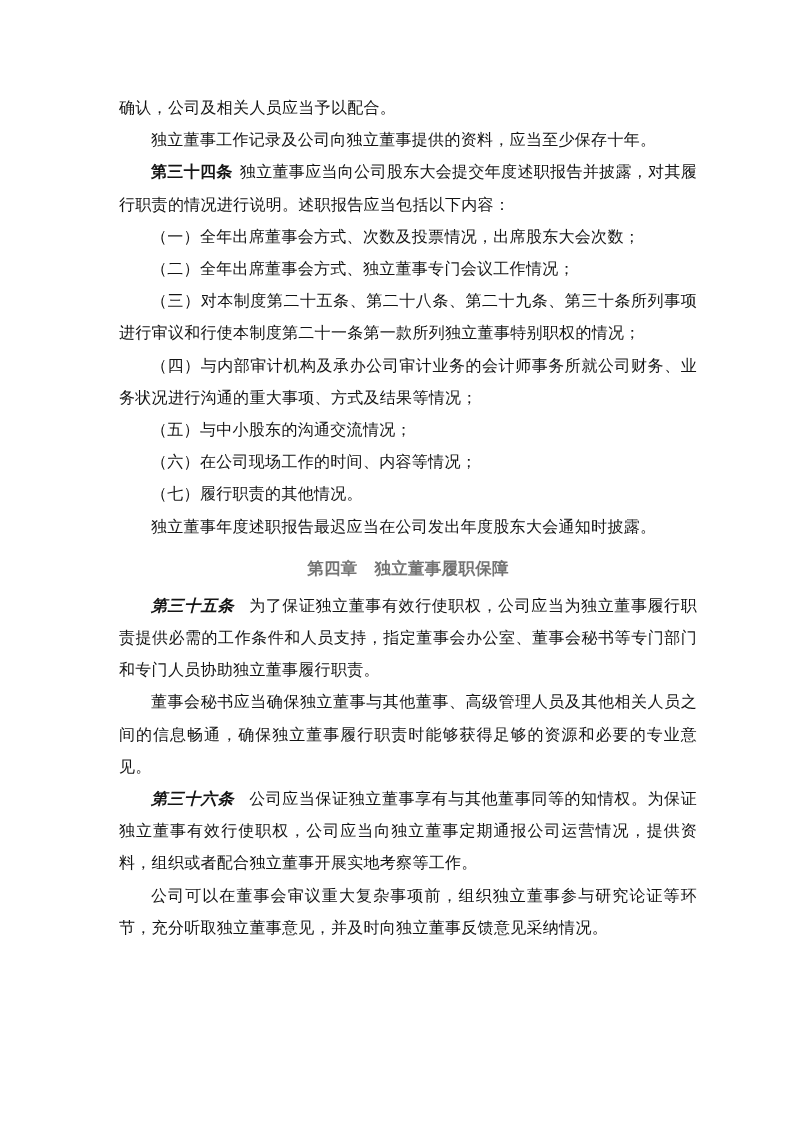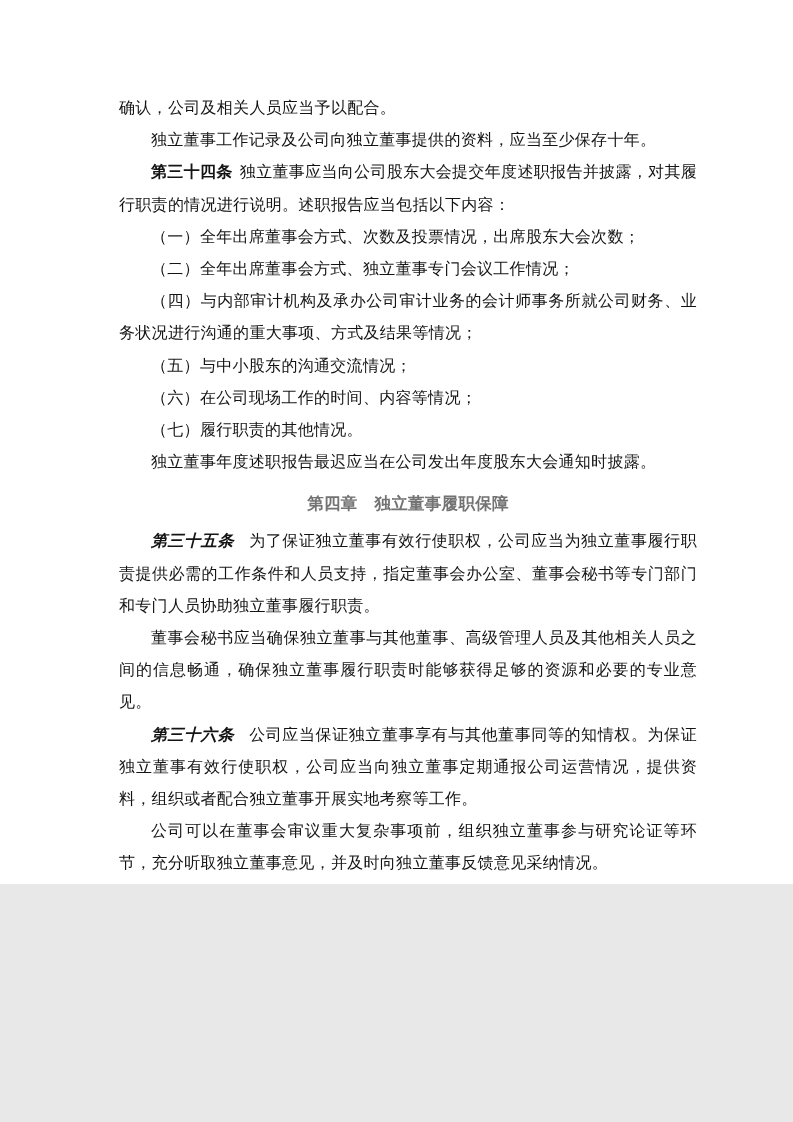--- a/index.html
+++ b/index.html
@@ -3,21 +3,21 @@
 <meta charset="utf-8">
 <style>
   html, body {
     margin: 0;
     padding: 0;
     background: #e8e8e8;
   }
   .page {
     position: relative;
     width: 793px;
-    height: 884px;
+    height: 1122px;
     margin: 0 auto;
     background: #ffffff;
     overflow: hidden;
     font-family: "Liberation Serif", "DejaVu Serif", serif;
     color: #141414;
   }
   .doc {
     position: absolute;
     left: 119px;
     top: 92px;
@@ -62,20 +62,21 @@
 
     <p>独立董事工作记录及公司向独立董事提供的资料，应当至少保存十年。</p>
 
 
     <p><b class="lead gap-s">第三十四条</b><span>独立董事应当向公司股东大会提交年度述职报告并披露，对其履行职责的情况进行说明。述职报告应当包括以下内容：</span></p>
 
     <p>（一）全年出席董事会方式、次数及投票情况，出席股东大会次数；</p>
 
     <p>（二）全年出席董事会方式、独立董事专门会议工作情况；</p>
 
+    <p>（三）对本制度第二十五条、第二十八条、第二十九条、第三十条所列事项进行审议和行使本制度第二十一条第一款所列独立董事特别职权的情况；</p>
 
     <p>（四）与内部审计机构及承办公司审计业务的会计师事务所就公司财务、业务状况进行沟通的重大事项、方式及结果等情况；</p>
 
     <p>（五）与中小股东的沟通交流情况；</p>
 
     <p>（六）在公司现场工作的时间、内容等情况；</p>
 
     <p>（七）履行职责的其他情况。</p>
 
     <p>独立董事年度述职报告最迟应当在公司发出年度股东大会通知时披露。</p>

